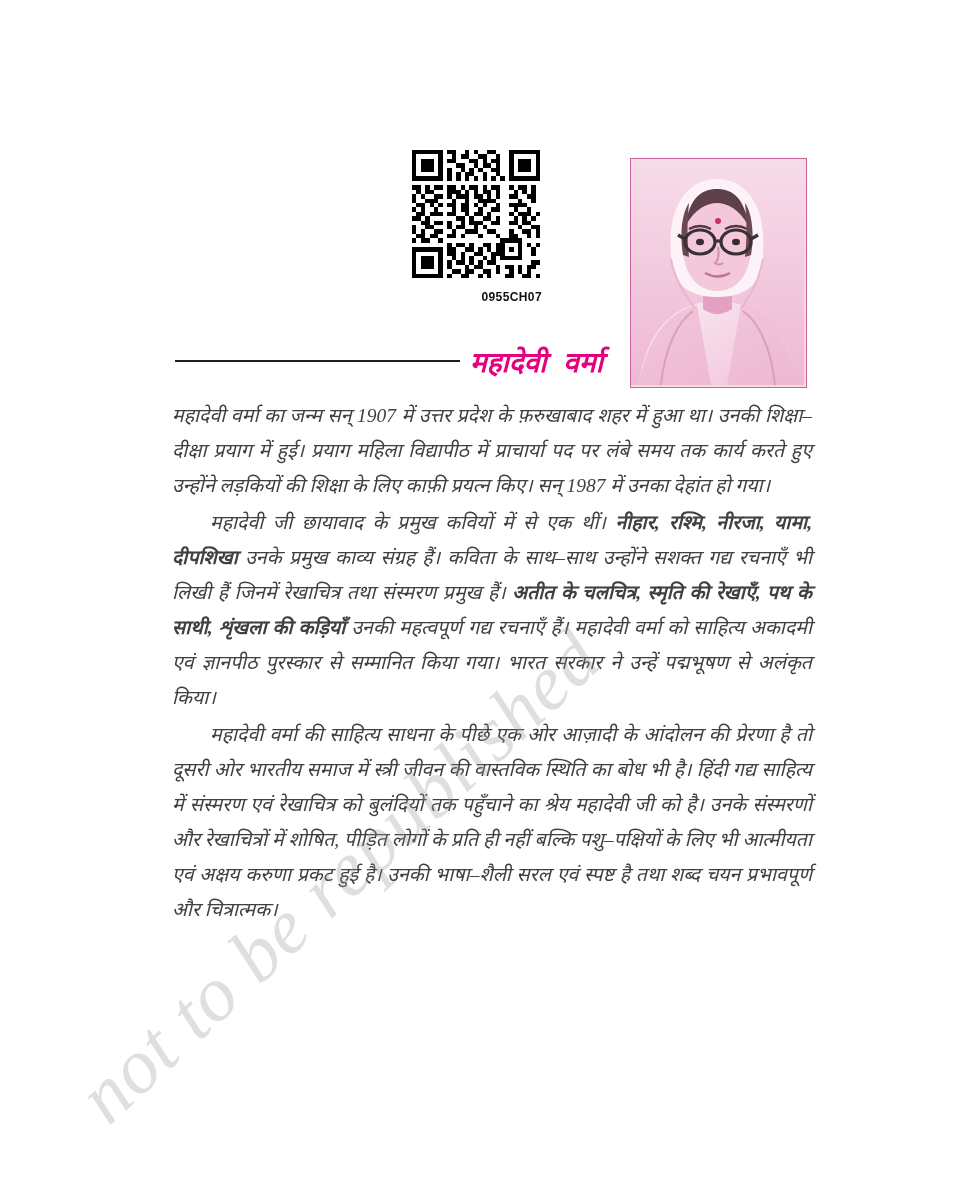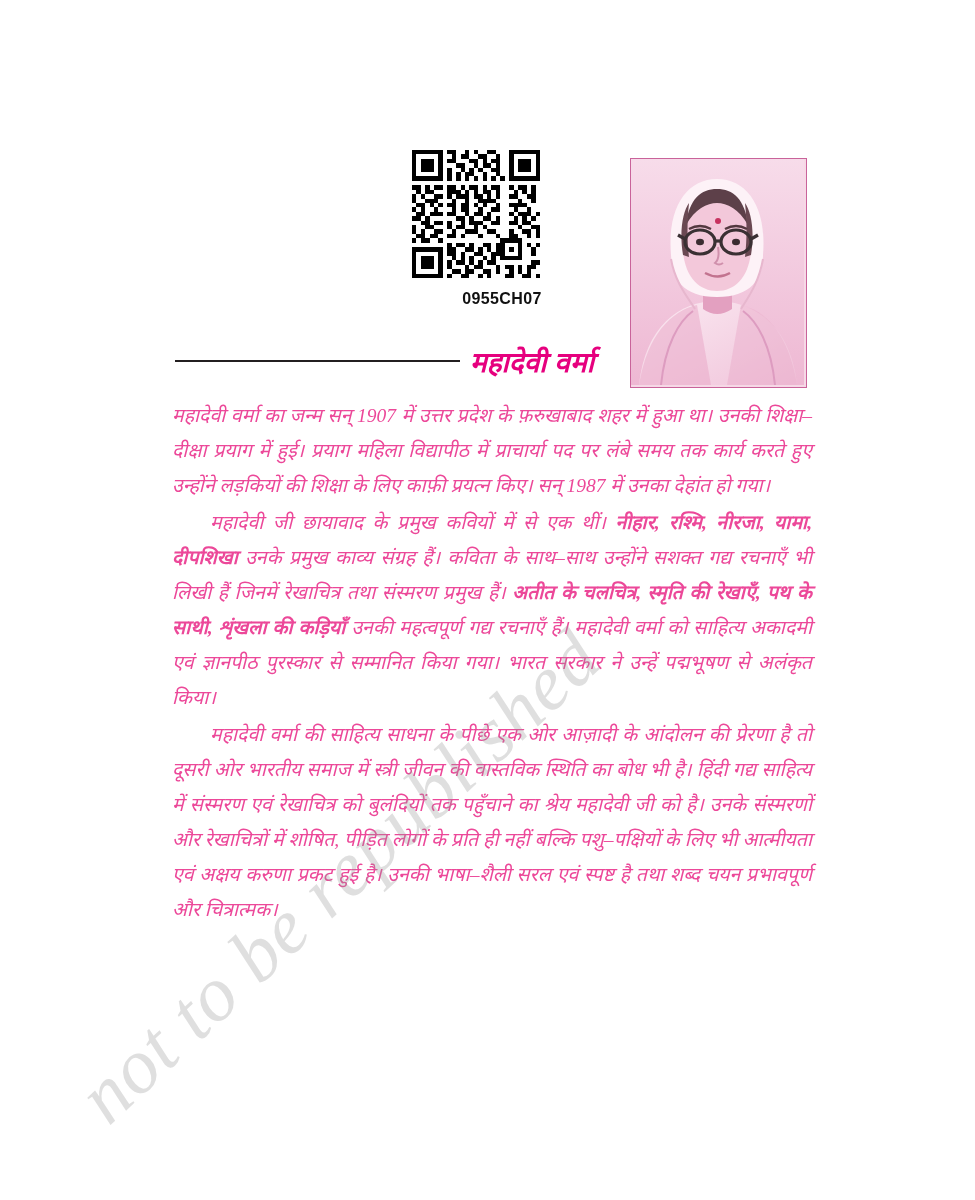--- a/index.html
+++ b/index.html
@@ -62,26 +62,26 @@
     width: 130px;
     text-align: center;
   }
   .qr {
     width: 128px;
     height: 128px;
     display: block;
   }
   .qr-caption {
     font-family: "Liberation Sans", sans-serif;
-    font-size: 16px;
+    font-size: 12px;
     font-weight: bold;
     color: #111;
     letter-spacing: 0.4px;
     margin-top: 12px;
-    text-align: center;
+    text-align: right;
     padding-left: 50px;
   }
 
   .portrait {
     position: absolute;
     left: 630px;
     top: 8px;
     width: 175px;
     height: 228px;
     border: 1px solid #c9639a;
@@ -105,37 +105,37 @@
     left: 0;
     top: 12px;
     width: 285px;
     height: 2px;
     background: #231f20;
   }
   .author-name {
     position: absolute;
     left: 295px;
     top: -6px;
-    font-family: Liberation Sans, sans-serif;
+    font-family: Liberation Mono, monospace;
     font-size: 28px;
     font-weight: bold;
     font-style: italic;
     color: #e6007e;
     white-space: nowrap;
   }
 
   
   .body-text {
     position: absolute;
     left: 172px;
     top: 398px;
     width: 640px;
     font-size: 19.5px;
     line-height: 35px;
-    color: #ec4899;
+    color: #404040;
     text-align: justify;
     text-justify: inter-word;
     font-style: italic;
   }
   .body-text p {
     margin: 0 0 2px 0;
   }
   .body-text p.indent {
     text-indent: 38px;
     font-family: Liberation Serif, serif;

